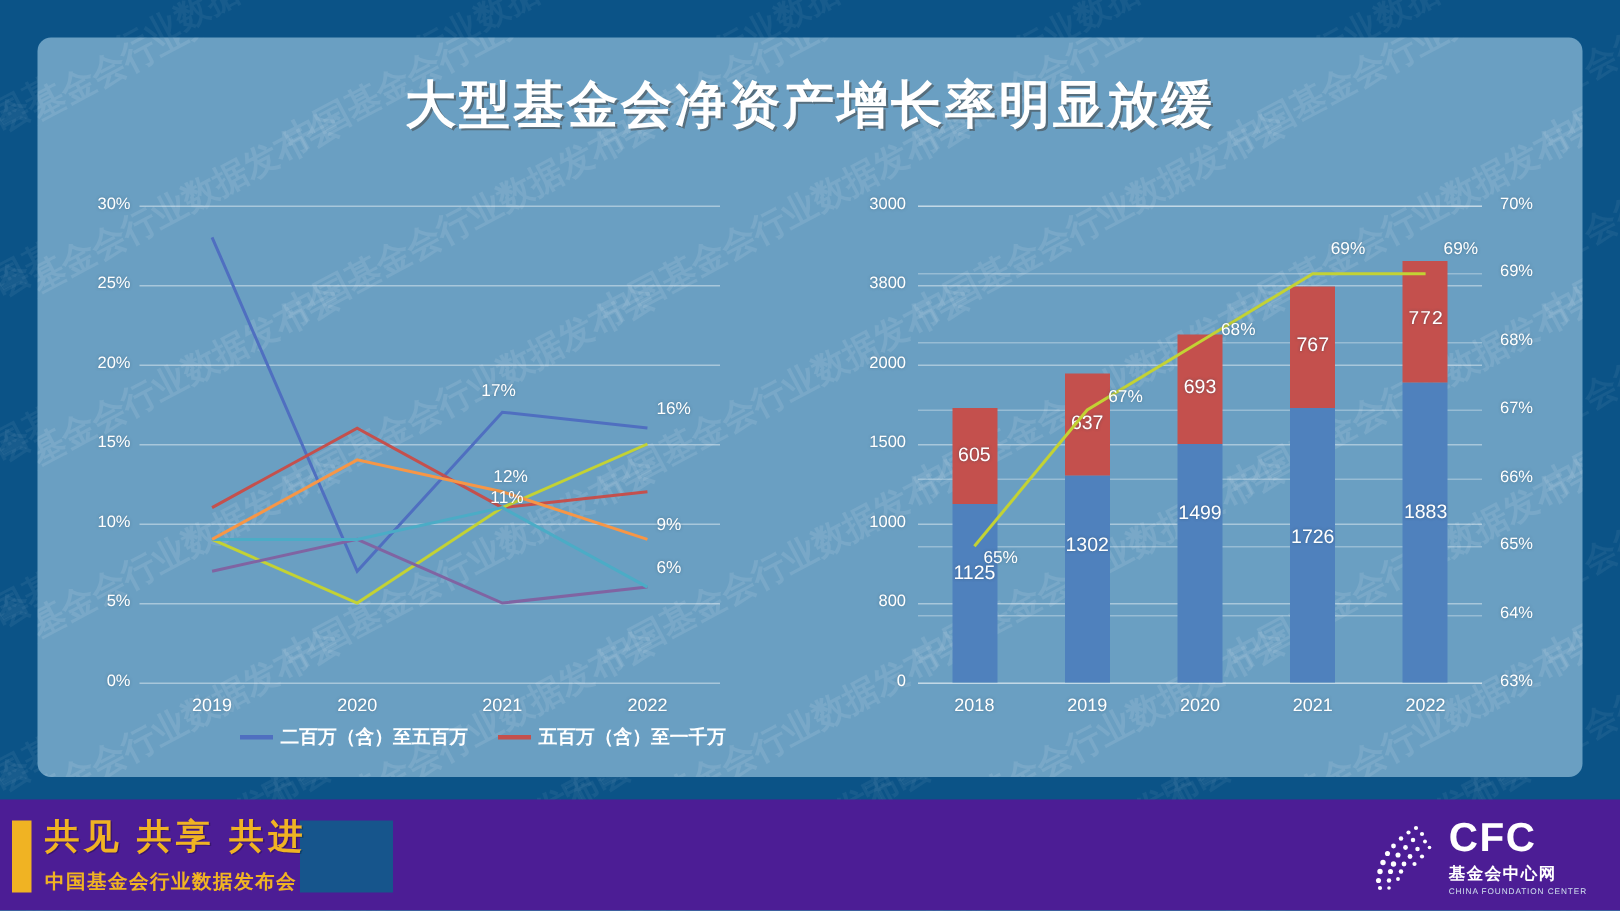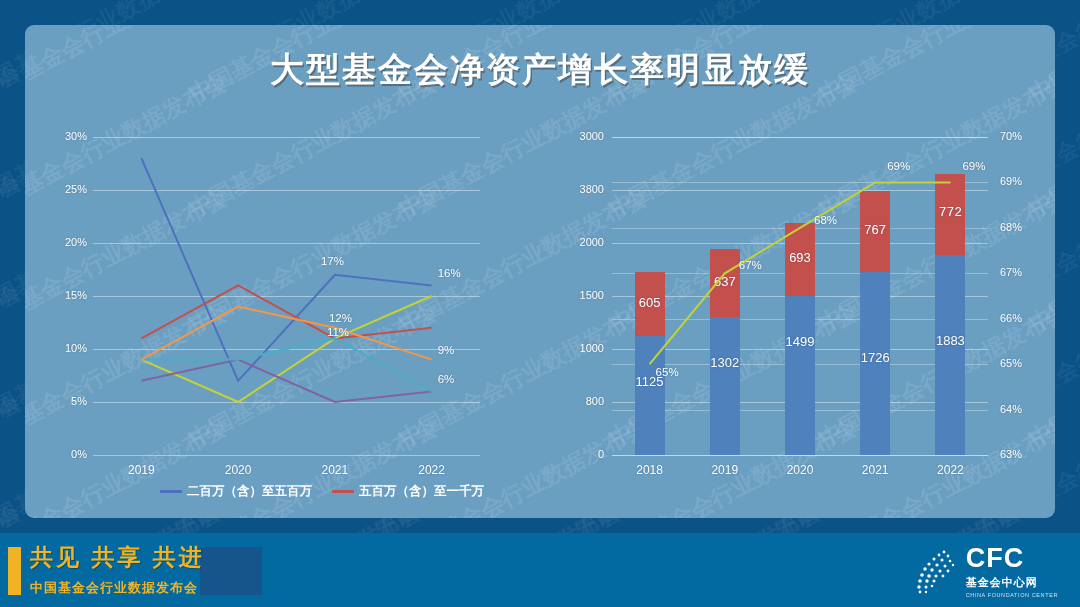--- a/index.html
+++ b/index.html
@@ -63,21 +63,21 @@
   .lg-item{display:flex;align-items:center;margin-right:12px;}
   .lg-line{width:22px;height:3px;margin-right:5px;flex:0 0 auto;}
   .lg-box{width:18px;height:9px;margin-right:5px;flex:0 0 auto;}
   .lg-text{color:#ffffff;font-size:12.5px;font-weight:700;white-space:nowrap;}
   #left-legend{left:135px;top:458px;}
   #left-legend .lg-item:first-child{width:172px;margin-right:0;}
   #right-legend{left:672px;top:458px;}
   
   #footer{
     position:absolute;left:0;bottom:0;width:1080px;height:74px;
-    background:#0369a1;z-index:3;
+    background:#4c1d95;z-index:3;
   }
   #footer-accent{
     position:absolute;left:8px;top:14px;width:13px;height:48px;background:#f0b323;
   }
   #footer-main{position:absolute;left:30px;top:9px;}
   #footer-slogan{
     color:#f0b323;font-size:23px;font-weight:700;letter-spacing:3px;
     text-shadow:1px 1px 0 rgba(0,0,0,.25);
   }
   #footer-sub{

